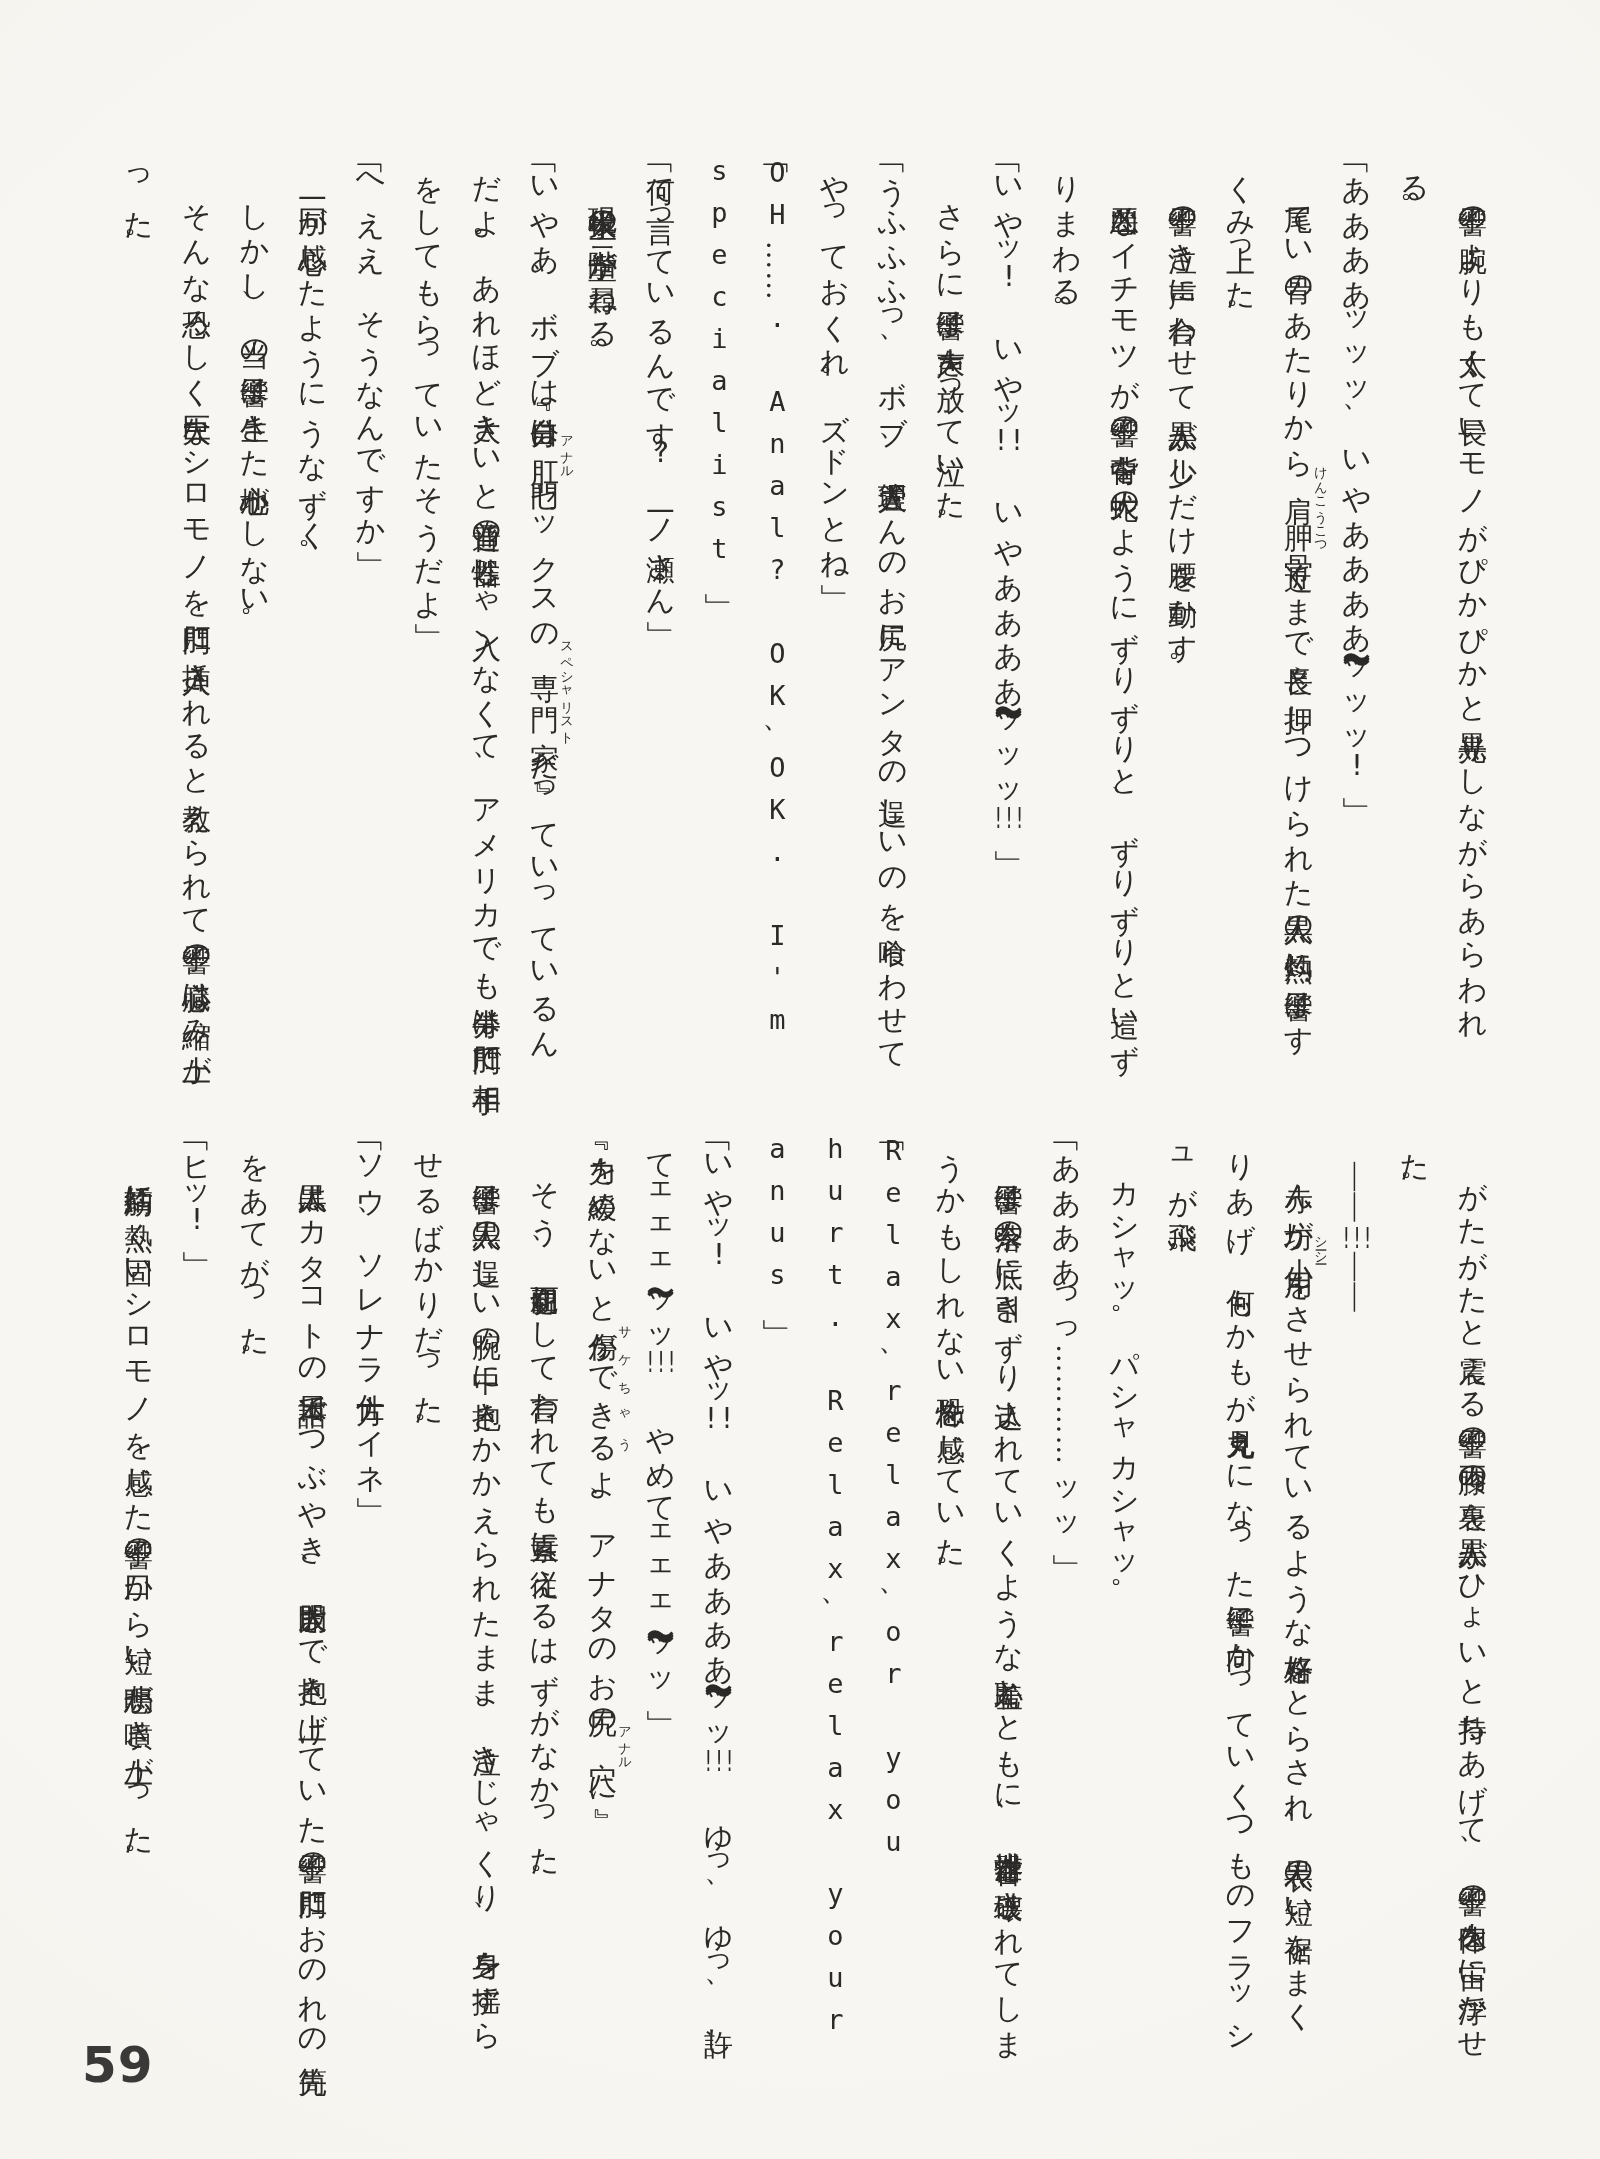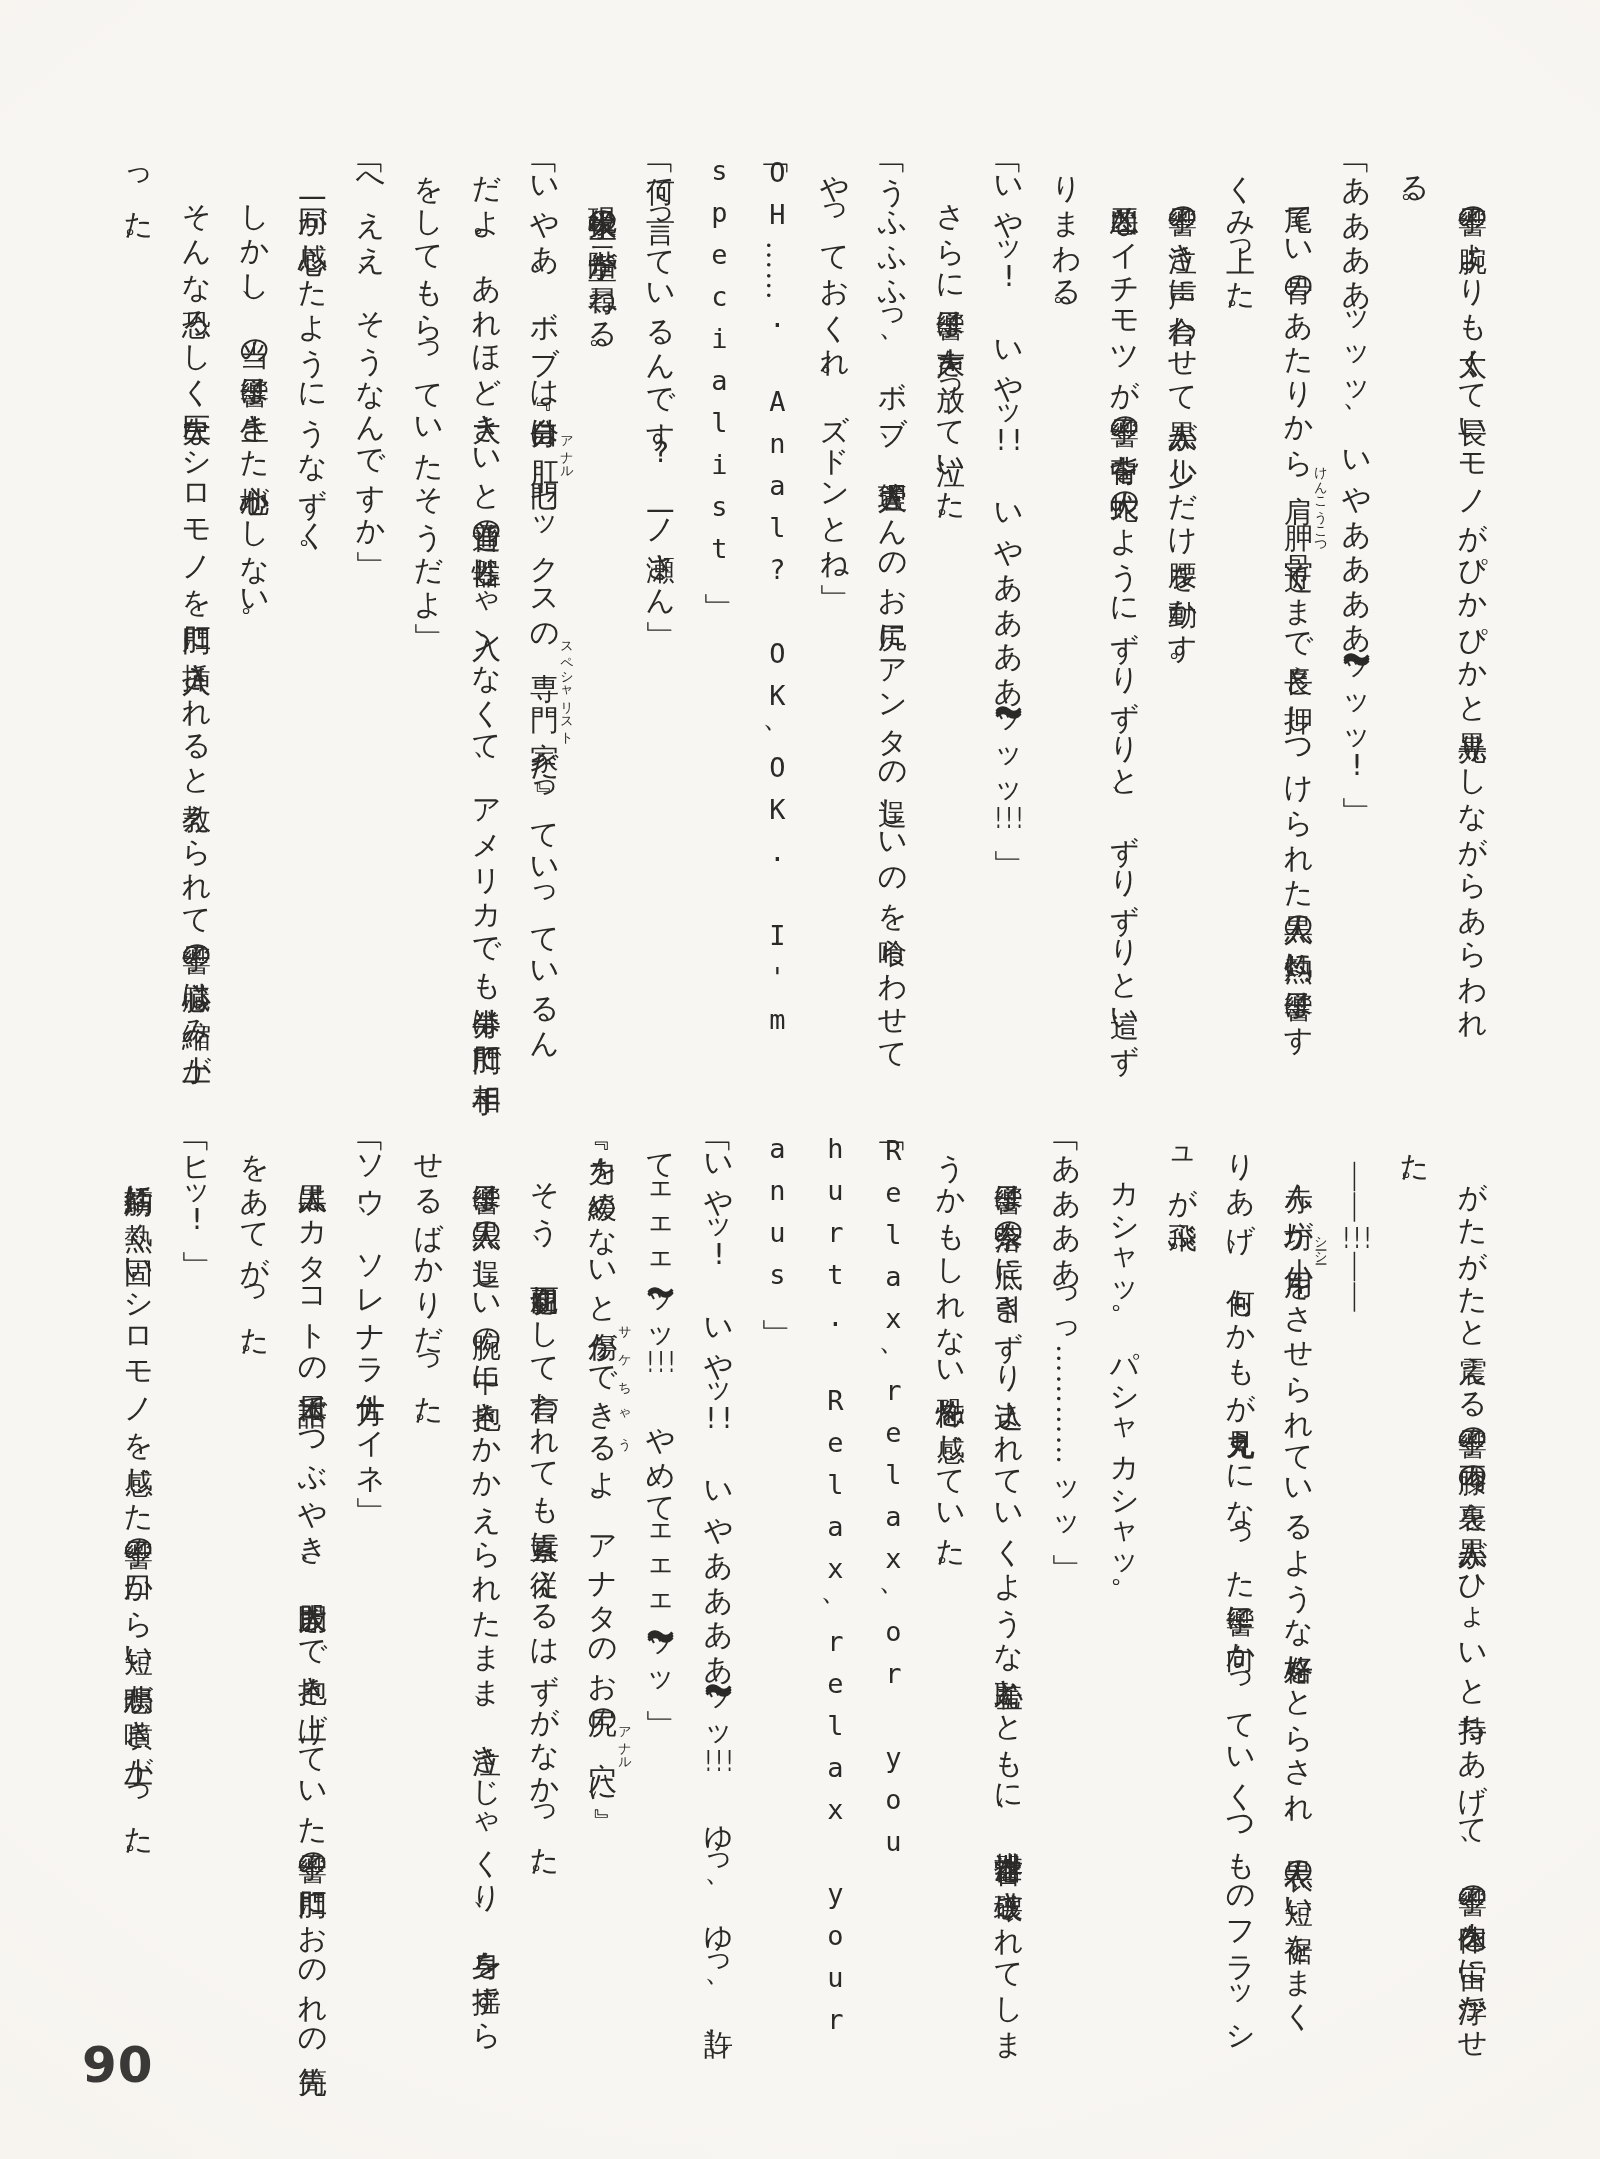--- a/index.html
+++ b/index.html
@@ -75,14 +75,14 @@
       <p>「<span class="romaji">Relax</span>、<span class="romaji">relax</span>、<span class="romaji">or you hurt. Relax</span>、<span class="romaji">relax your anus</span>」</p>
       <p>「いやッ<span class="tcy">!</span>　いやッ<span class="tcy">!!</span>　いやああああ〜〜〜〜ッッ<span class="tcy">!!!</span>　ゆっ、ゆっ、許してェェェ〜〜〜ッッ<span class="tcy">!!!</span>　やめてェェェ〜〜〜〜ッッ」</p>
       <p>『力を緩めないと<ruby>傷ができる<rt>サケちゃう</rt></ruby>よ、アナタのお尻の<ruby>穴<rt>アナル</rt></ruby>に』</p>
       <p class="indent">そう、親切面をして言われても素直に従えるはずがなかった。</p>
       <p class="indent">響子は黒人の逞しい腕の中に抱きかかえられたまま、泣きじゃくり、身を揺すらせるばかりだった。</p>
       <p>「ソウ、ソレナラ仕方ナイネ」</p>
       <p class="indent">黒人はカタコトの日本語でつぶやき、大股開きで抱き上げていた響子の肛門におのれの筒先をあてがった。</p>
       <p>「ヒッ<span class="tcy">!</span>」</p>
       <p class="indent">括約筋に熱く固いシロモノを感じた響子の口から短い悲鳴が噴き上がった。</p>
     </div>
-  <div class="page-number">90</div>
+  <div class="page-number">59</div>
 </div>
 
 </body></html>

